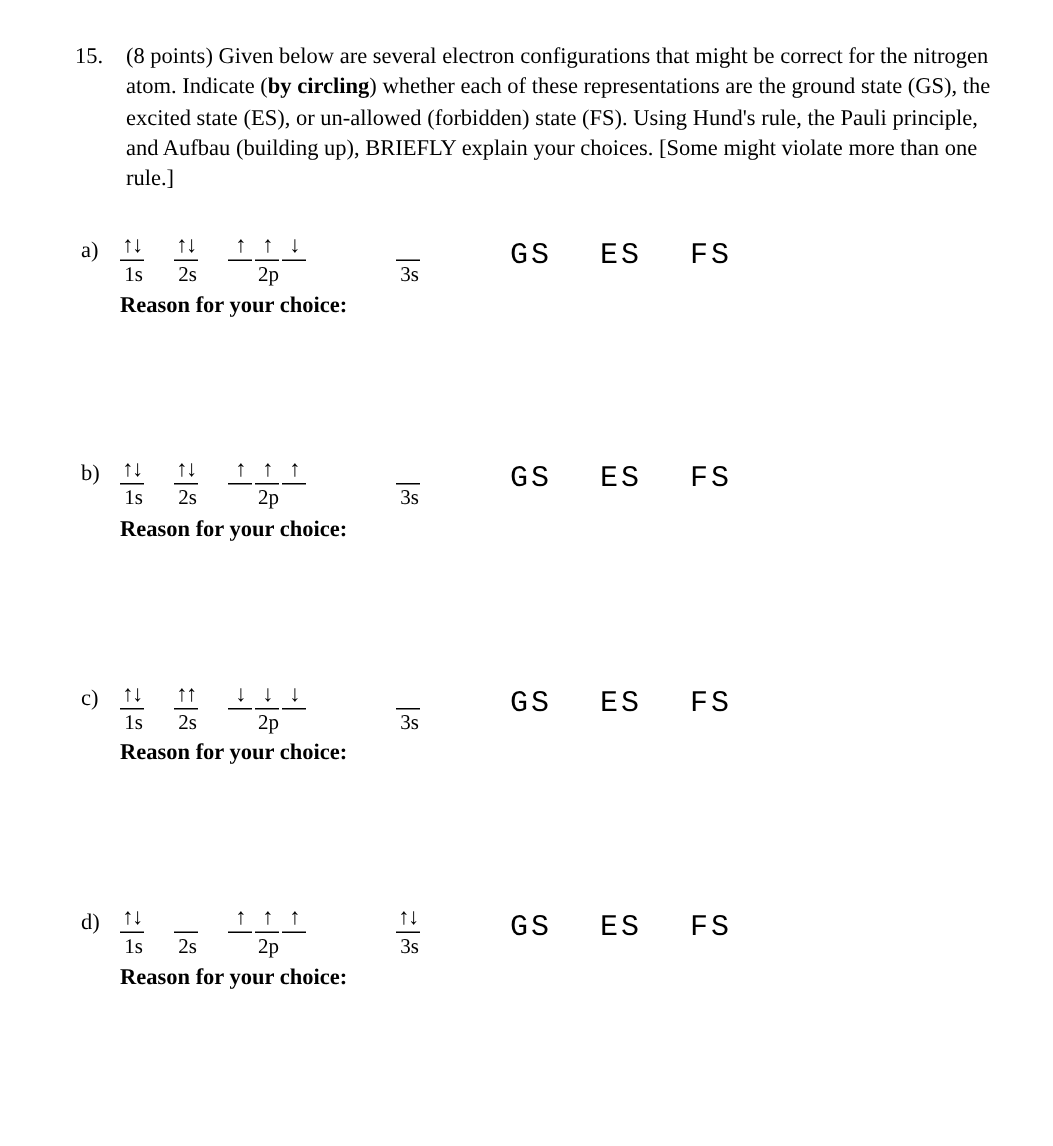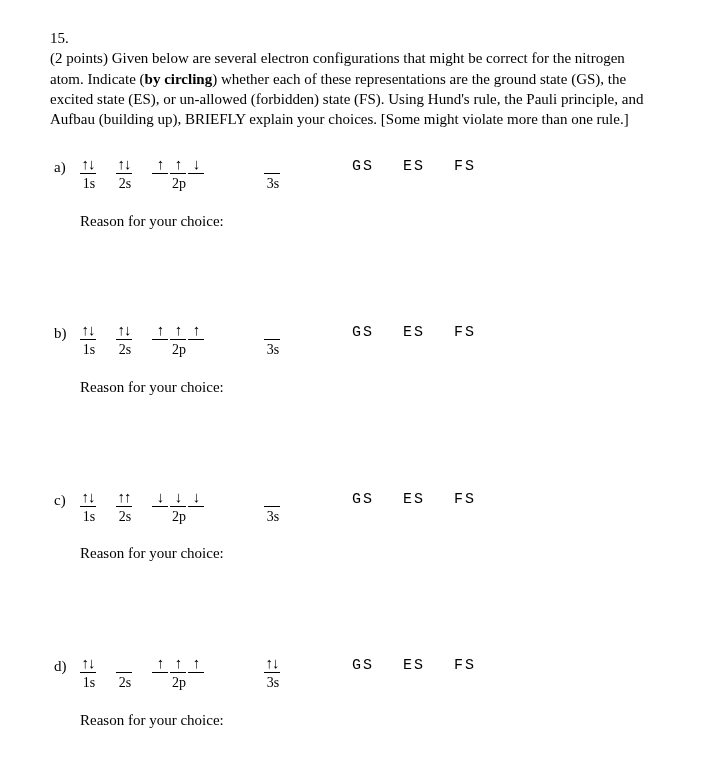--- a/index.html
+++ b/index.html
@@ -6,21 +6,21 @@
     font-family: Georgia, 'Times New Roman', serif;
     font-size: 15px;
     color: #000;
     background: #fff;
     margin: 0;
     padding: 28px 40px 28px 50px;
     line-height: 1.35;
     width: 702px;
     box-sizing: border-box;
   }
-  .q-wrap { display: flex; flex-direction: column; }
+  .q-wrap { display: flex; }
   .q-num { width: 34px; flex-shrink: 0; }
   .q-text { flex: 1; }
   .parts { margin-top: 26px; }
   .part {
     margin-bottom: 90px;
     margin-left: 4px;
   }
   .row {
     display: flex;
     align-items: flex-start;
@@ -55,39 +55,38 @@
     margin-right: 2px;
   }
   .olabel {
     font-size: 14px;
     margin-top: 1px;
     font-family: Liberation Serif, serif;
   }
   .gap { width: 40px; }
   .states {
     font-family: "Courier New", monospace;
-    font-size: 15px;
+    font-size: 20px;
     letter-spacing: 2px;
     padding-top: 2px;
-    margin-left: 12px;
   }
   .states span { margin-right: 18px; }
   .reason {
-    font-weight: normal;
-    margin-top: 17px;
+    font-weight: bold;
+    margin-top: 0;
     margin-left: 26px;
   }
 </style>
 </head>
 <body>
 
 <div class="q-wrap">
   <div class="q-num">15.</div>
   <div class="q-text">
-    <span>(2 points)</span>
+    <span>(8 points)</span>
     <span>Given below are several electron configurations that might be correct for the nitrogen atom.  Indicate (</span><b>by circling</b><span>) whether each of these representations are the ground state (GS), the excited state (ES), or un-allowed (forbidden) state (FS).  Using Hund's rule, the Pauli principle, and Aufbau (building up), BRIEFLY explain your choices.  [Some might violate more than one rule.]</span>
   </div>
 </div>
 
 <div class="parts">
 
   <div class="part">
     <div class="row">
       <div class="plabel">a)</div>
       <div class="orbline">

